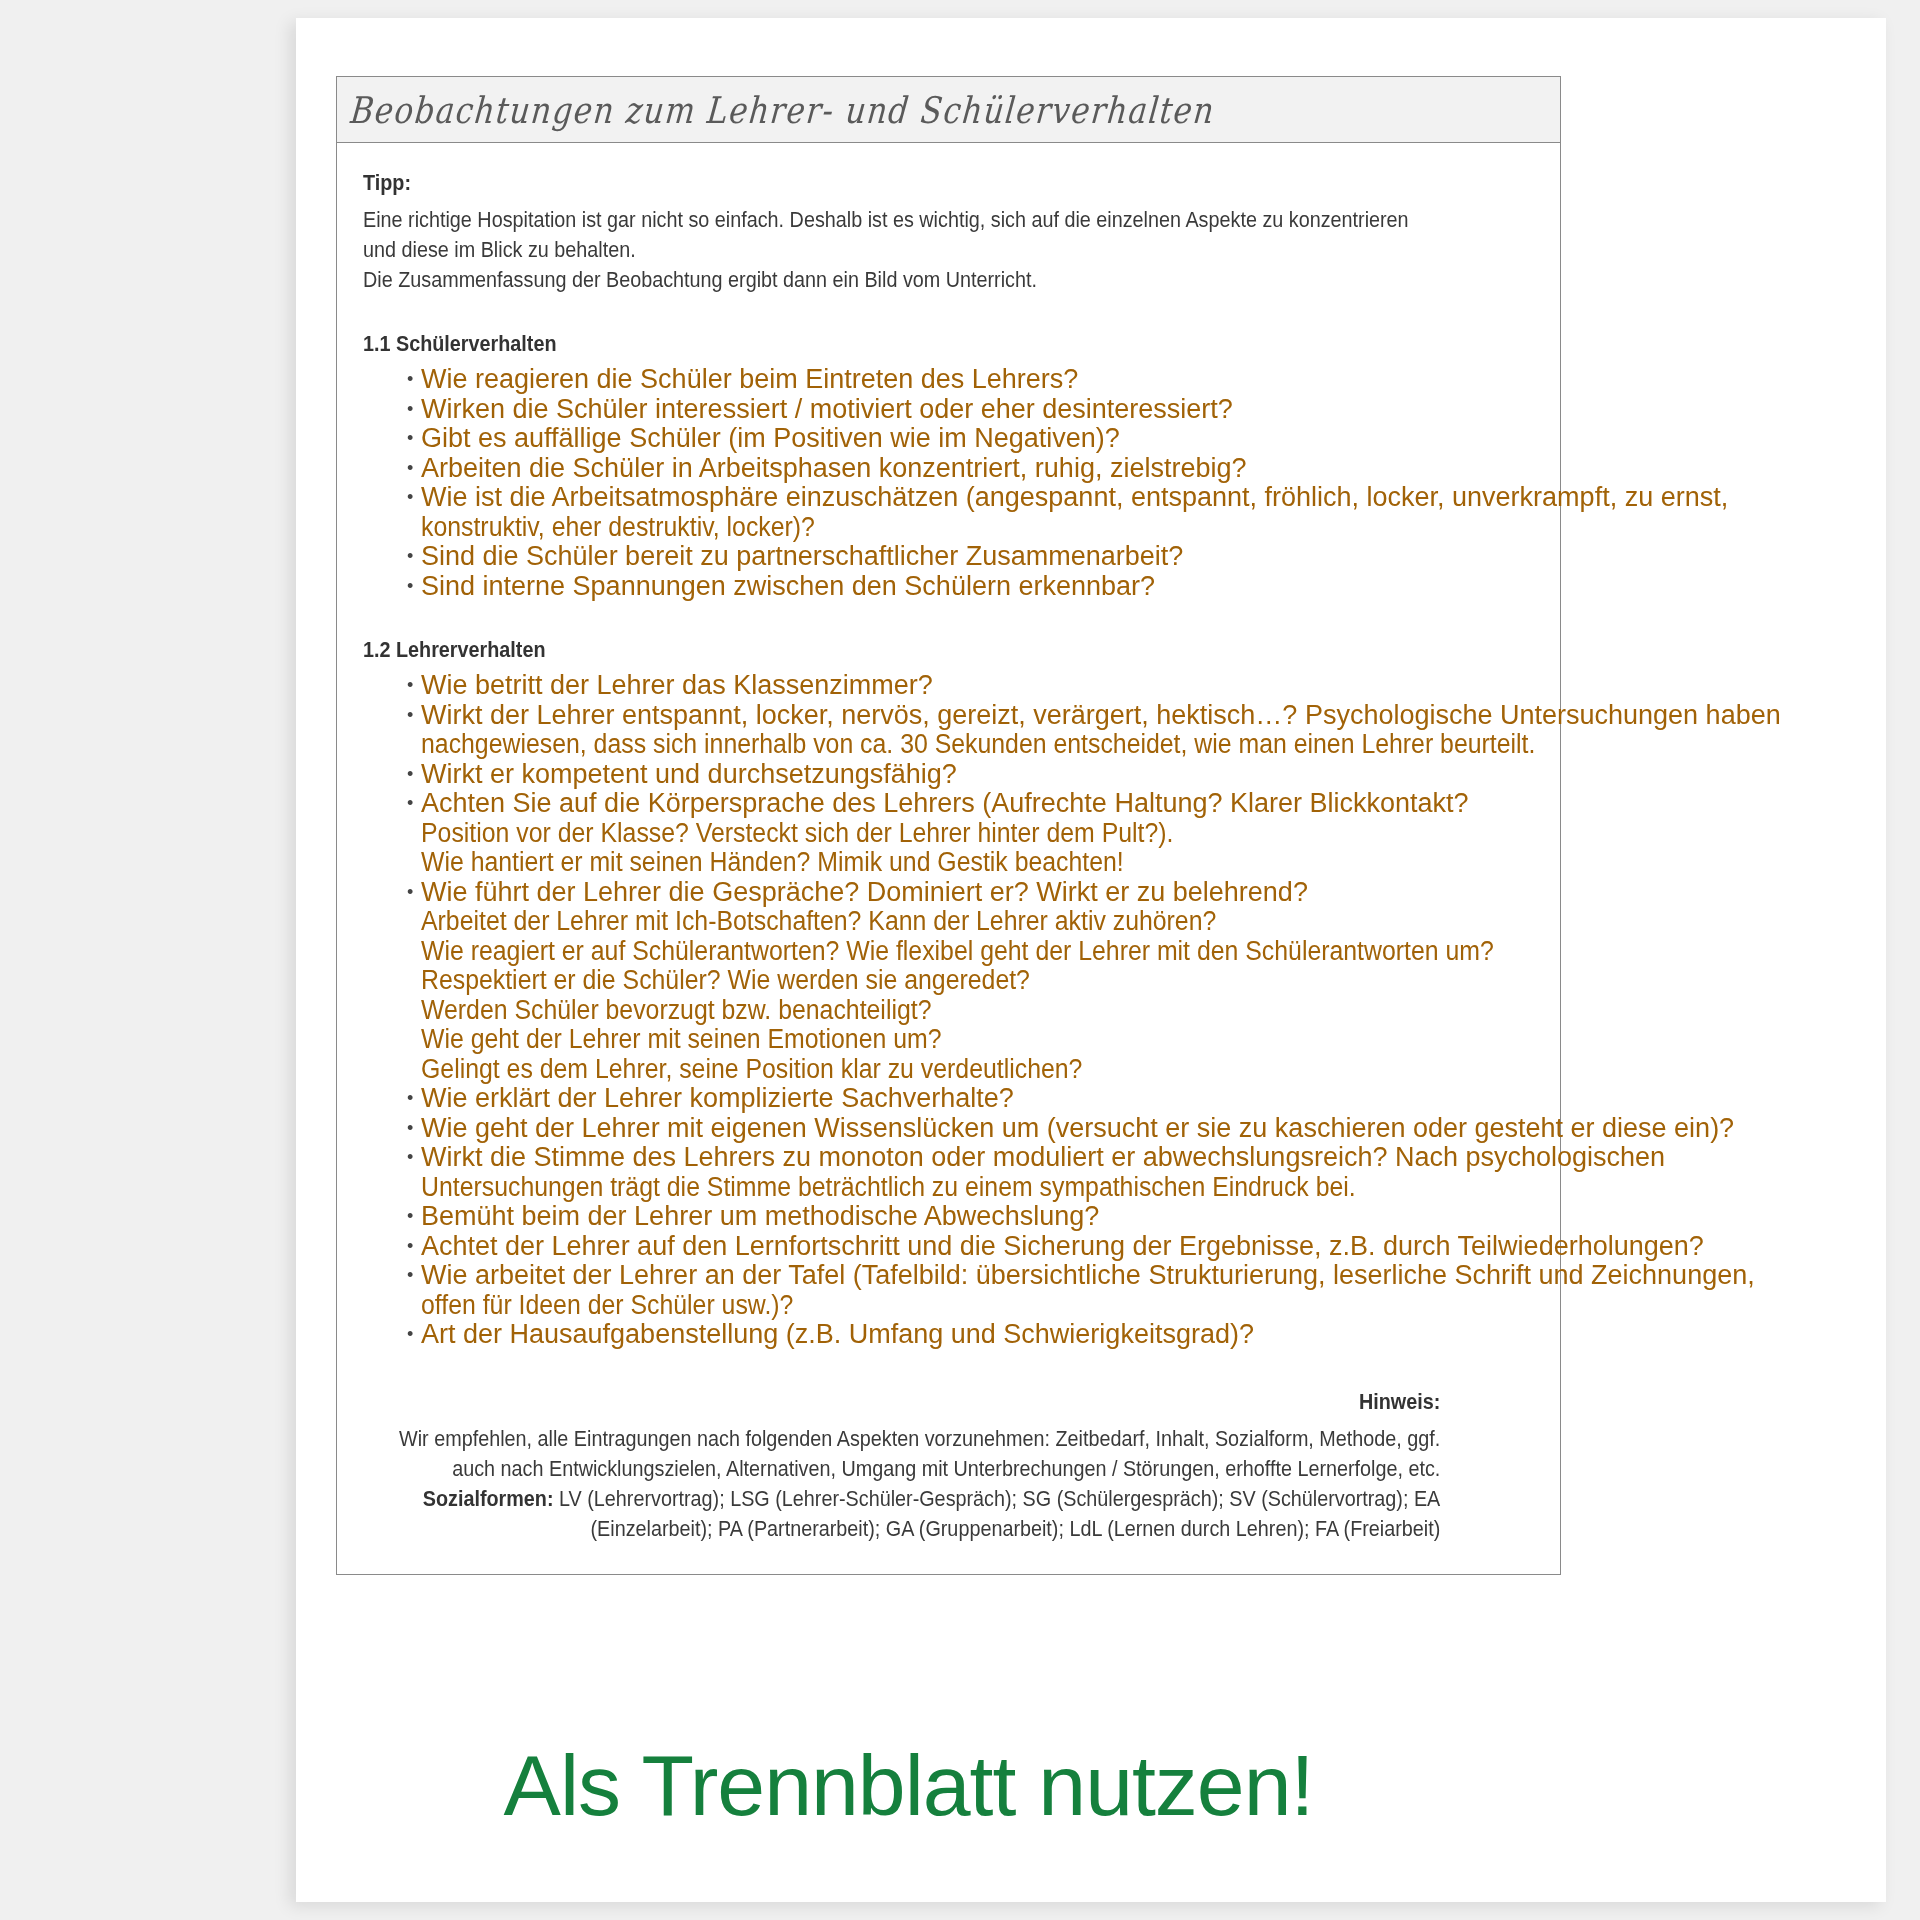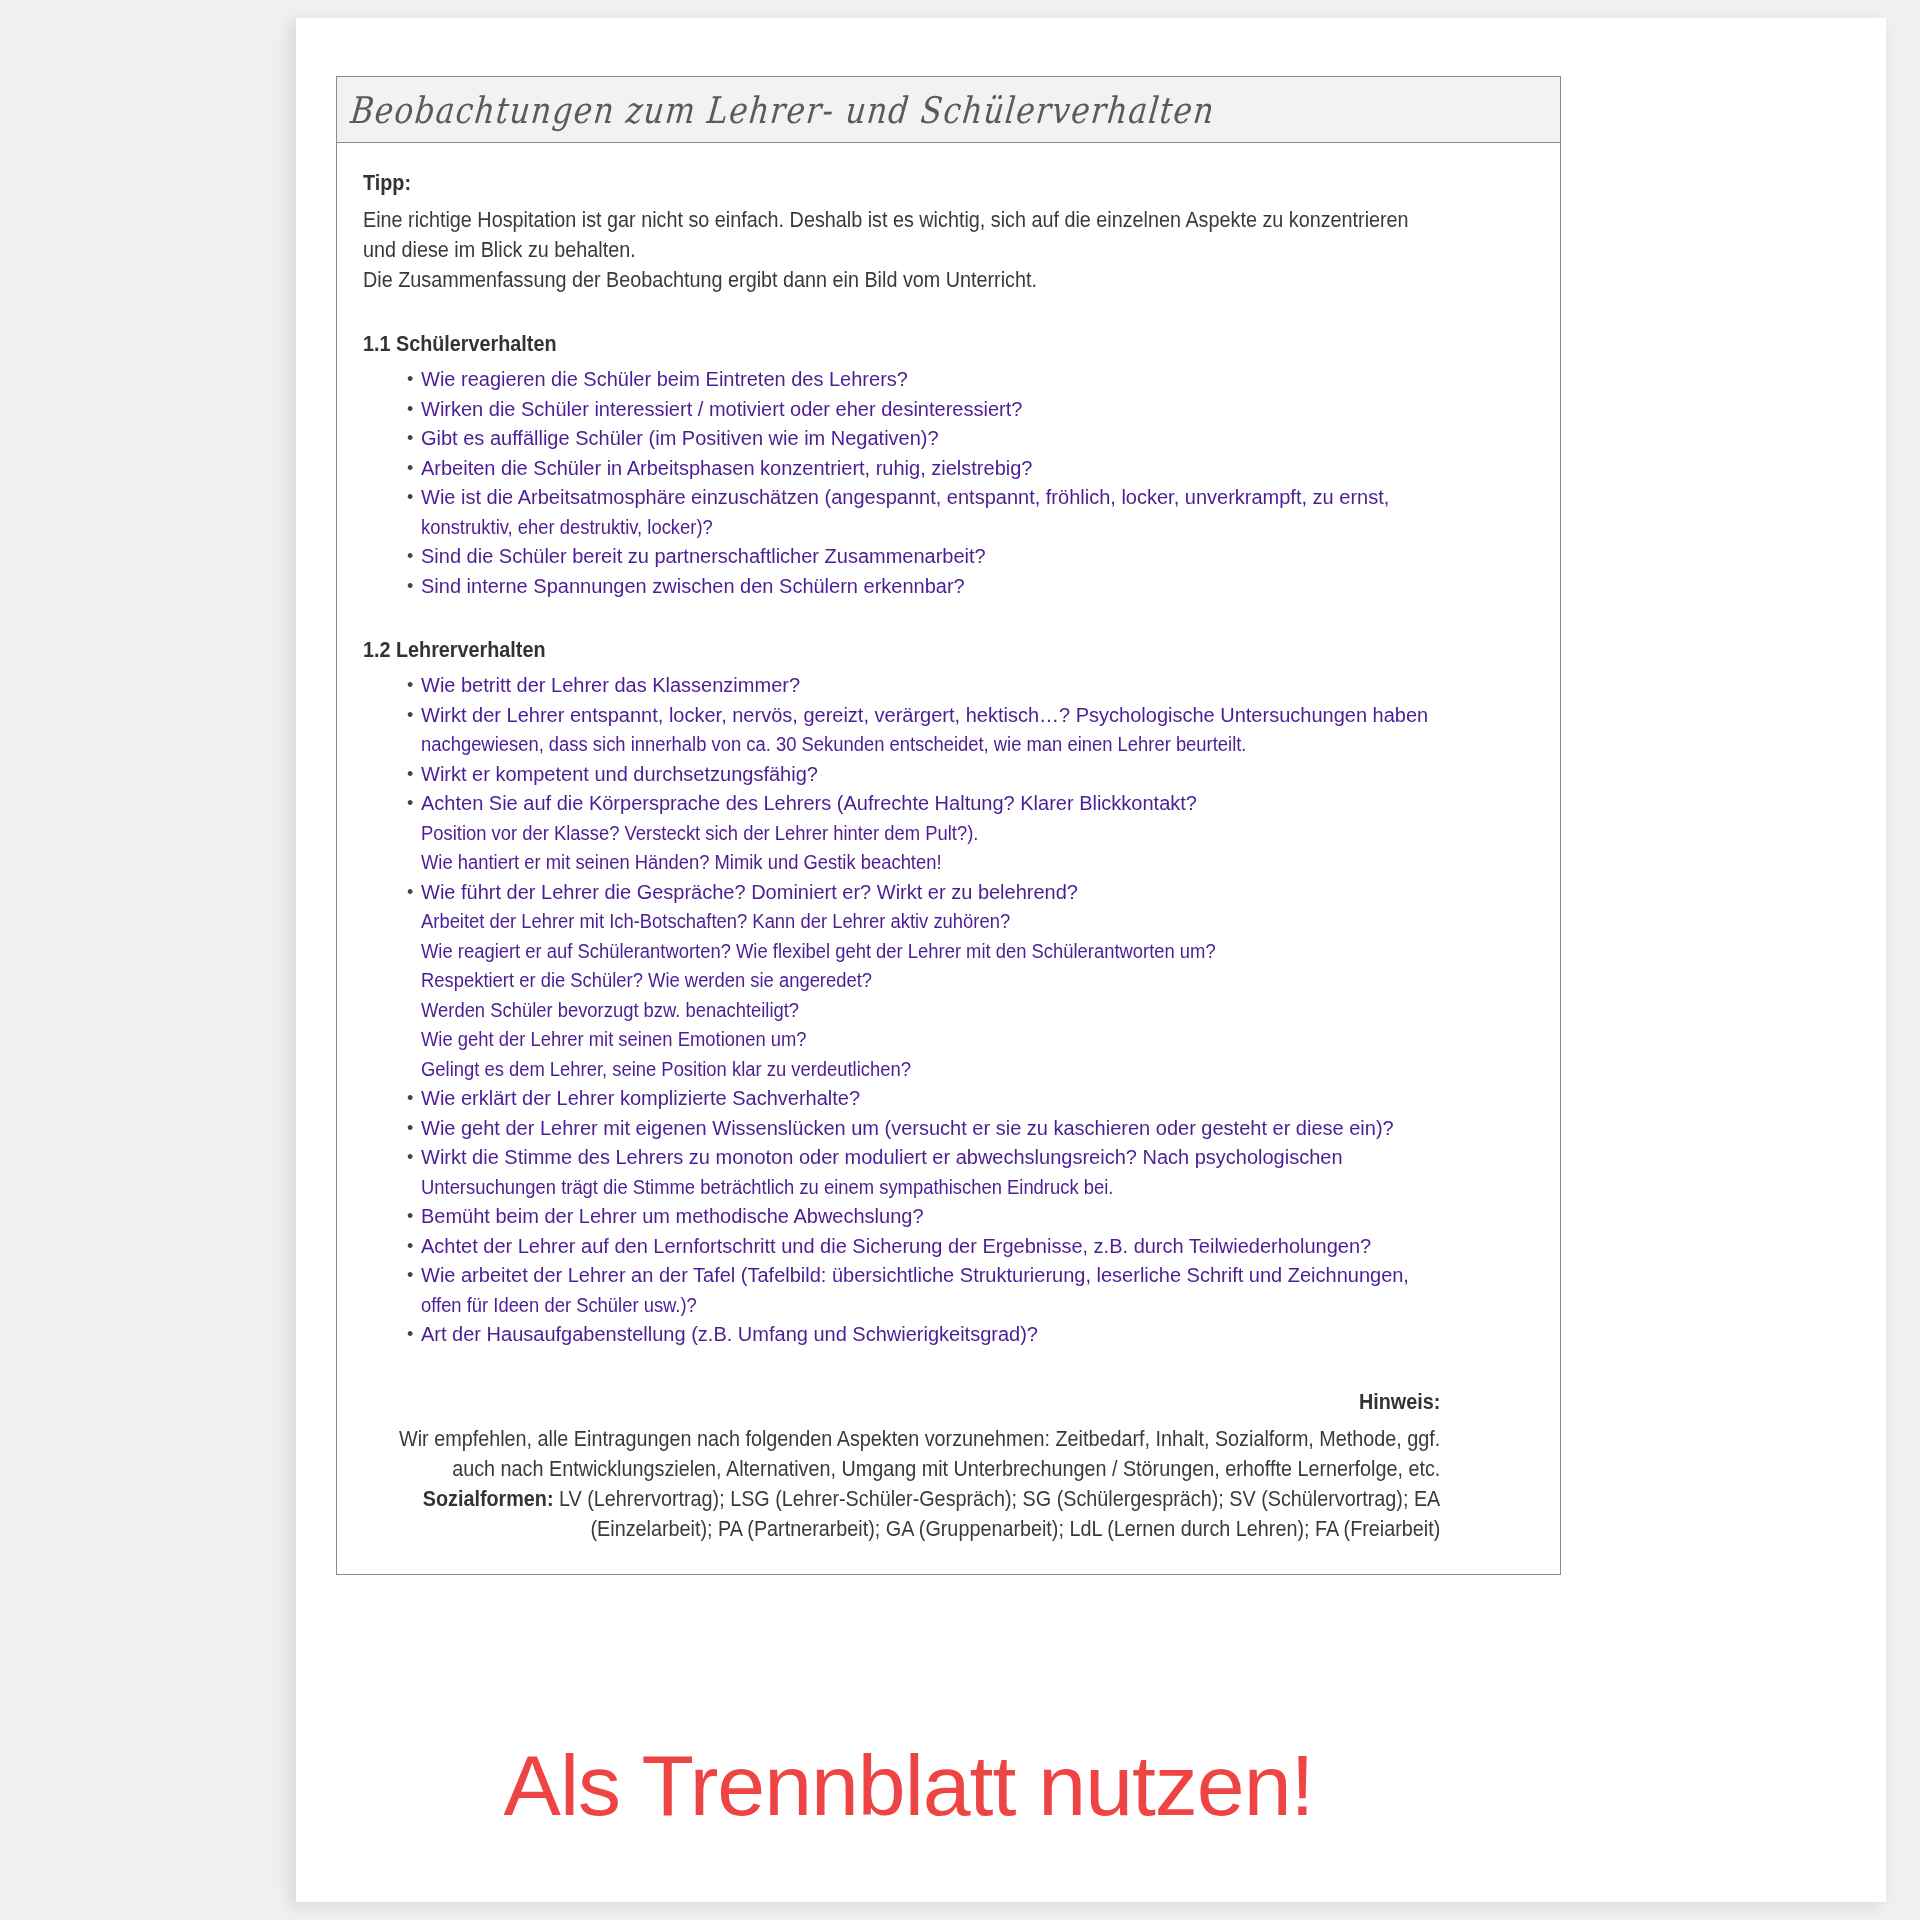--- a/index.html
+++ b/index.html
@@ -104,23 +104,23 @@
   }
 
   ul.blist {
     list-style: none;
     margin: 0;
     padding: 0;
   }
   ul.blist > li {
     position: relative;
     padding-left: 58px;
-    font-size: 20px;
+    font-size: 27px;
     line-height: 29.5px;
-    color: #4c1d95;
+    color: #a16207;
   }
   ul.blist > li .li-inner {
     transform: scaleX(0.92);
     transform-origin: left center;
     white-space: nowrap;
   }
   ul.blist > li::before {
     content: "•";
     position: absolute;
     left: 44px;
@@ -150,21 +150,21 @@
   .hinweis-indent { padding-left: 120px; }
 
   
   .watermark {
     position: absolute;
     left: 0;
     top: 1718px;
     width: 1225px;
     text-align: center;
     font-size: 86px;
-    color: #ef4444;
+    color: #15803d;
     letter-spacing: -1px;
     font-family: "Liberation Sans", sans-serif;
     white-space: nowrap;
   }
 </style>
 </head>
 <body>
 
 <div id="page-root">
   <div class="paper">

